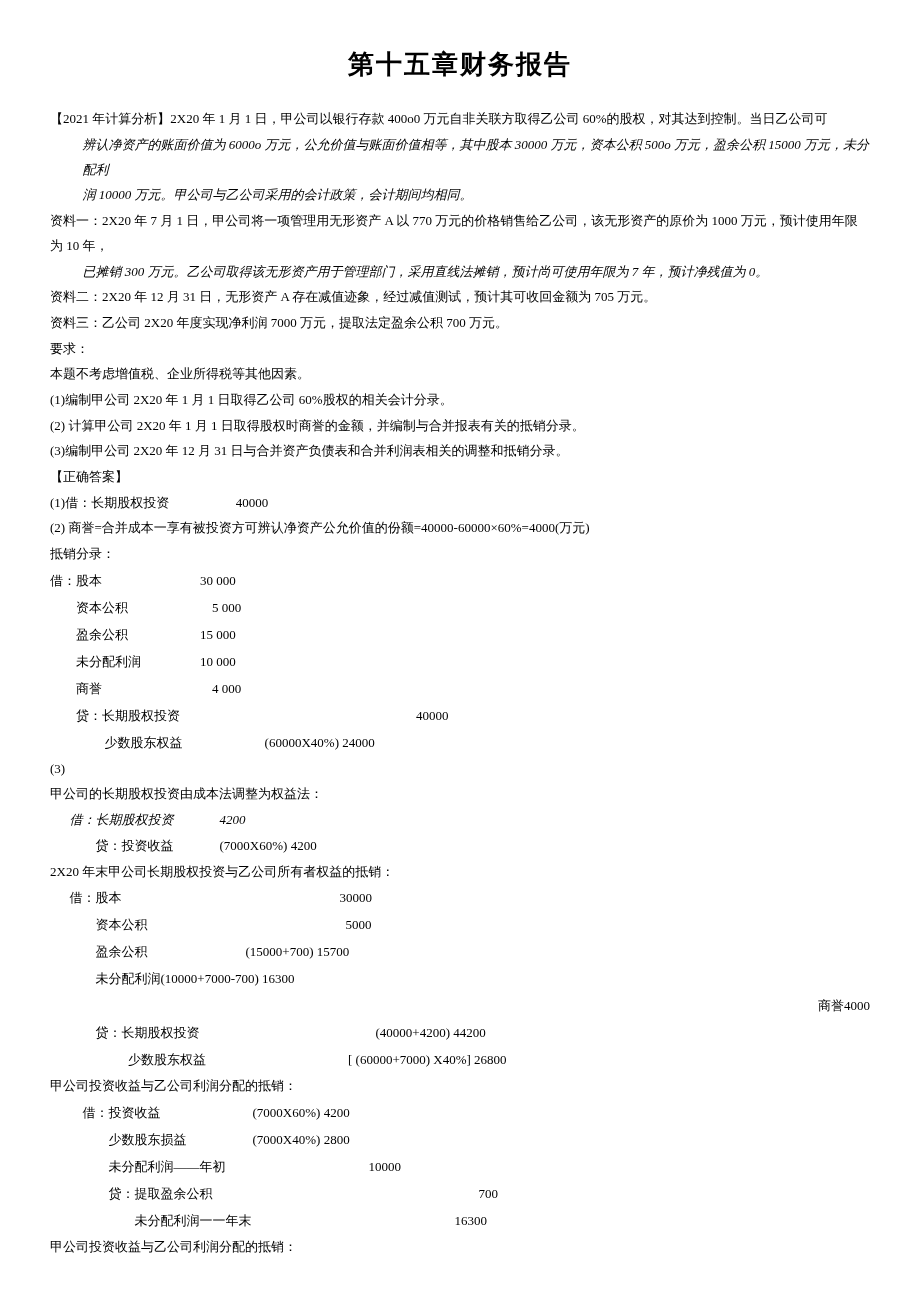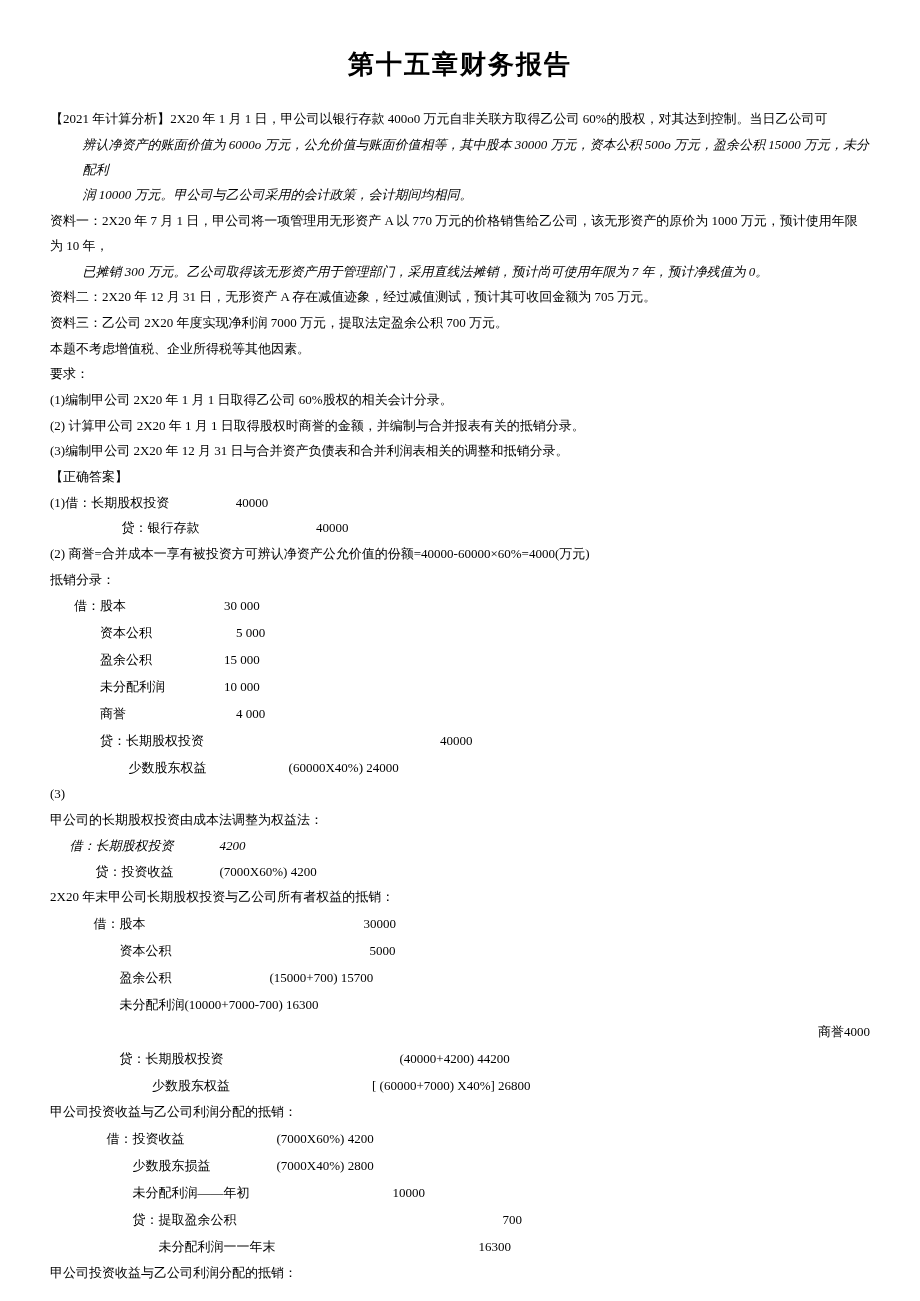--- a/index.html
+++ b/index.html
@@ -16,53 +16,48 @@
       text-align: center;
       font-size: 26px;
       font-weight: bold;
       margin-bottom: 18px;
       letter-spacing: 2px;
     }
     .para { margin-bottom: 1px; }
     .indent1 { padding-left: 2.5em; font-style: italic; }
     .gap-small { display: inline-block; width: 60px; }
     .gap-med { display: inline-block; width: 110px; }
-    .lh-loose > div { line-height: 2.0; margin-left: 24px; }
+    .lh-loose > div { line-height: 2.0; }
   </style>
 </head>
 <body>
 
 <h1>第十五章财务报告</h1>
 
 <div>
   <div class="para">【2021 年计算分析】2X20 年 1 月 1 日，甲公司以银行存款 400o0 万元自非关联方取得乙公司 60%的股权，对其达到控制。当日乙公司可</div>
   <div class="para indent1">辨认净资产的账面价值为 6000o 万元，公允价值与账面价值相等，其中股本 30000 万元，资本公积 500o 万元，盈余公积 15000 万元，未分配利</div>
   <div class="para indent1">润 10000 万元。甲公司与乙公司采用的会计政策，会计期间均相同。</div>
   <div class="para">资料一：2X20 年 7 月 1 日，甲公司将一项管理用无形资产 A 以 770 万元的价格销售给乙公司，该无形资产的原价为 1000 万元，预计使用年限为 10 年，</div>
   <div class="para indent1">已摊销 300 万元。乙公司取得该无形资产用于管理部门，采用直线法摊销，预计尚可使用年限为 7 年，预计净残值为 0。</div>
   <div class="para">资料二：2X20 年 12 月 31 日，无形资产 A 存在减值迹象，经过减值测试，预计其可收回金额为 705 万元。</div>
   <div class="para">资料三：乙公司 2X20 年度实现净利润 7000 万元，提取法定盈余公积 700 万元。</div>
+  <div class="para">要求：</div>
   <div class="para">本题不考虑增值税、企业所得税等其他因素。</div>
-  <div class="para">要求：</div>
   <div class="para">(1)编制甲公司 2X20 年 1 月 1 日取得乙公司 60%股权的相关会计分录。</div>
   <div class="para">(2) 计算甲公司 2X20 年 1 月 1 日取得股权时商誉的金额，并编制与合并报表有关的抵销分录。</div>
   <div class="para">(3)编制甲公司 2X20 年 12 月 31 日与合并资产负债表和合并利润表相关的调整和抵销分录。</div>
 </div>
 
 <div class="para">【正确答案】</div>
 
 <div>
   <div class="para">
     <span>(1)借：长期股权投资</span>
     <span class="gap-small"></span>
-    <span>40000</span>
-  </div>
-  <div class="para" style="padding-left:5.5em;">
-    <span>贷：银行存款</span>
-    <span class="gap-med"></span>
     <span>40000</span>
   </div>
 </div>
 
 <div>
   <div class="para">(2) 商誉=合并成本一享有被投资方可辨认净资产公允价值的份额=40000-60000×60%=4000(万元)</div>
   <div class="para">抵销分录：</div>
   <div class="lh-loose">
     <div class="para"><span style="display:inline-block;width:150px;">借：股本</span><span>30   000</span></div>
     <div class="para" style="padding-left:2em;"><span style="display:inline-block;width:136px;">资本公积</span><span>5  000</span></div>

